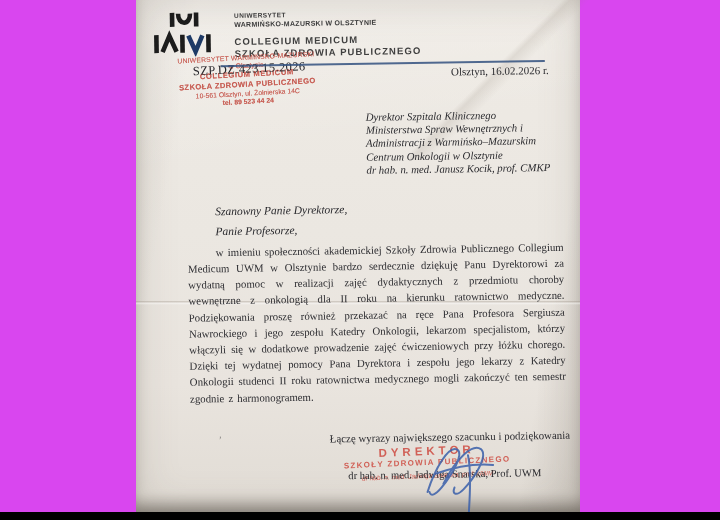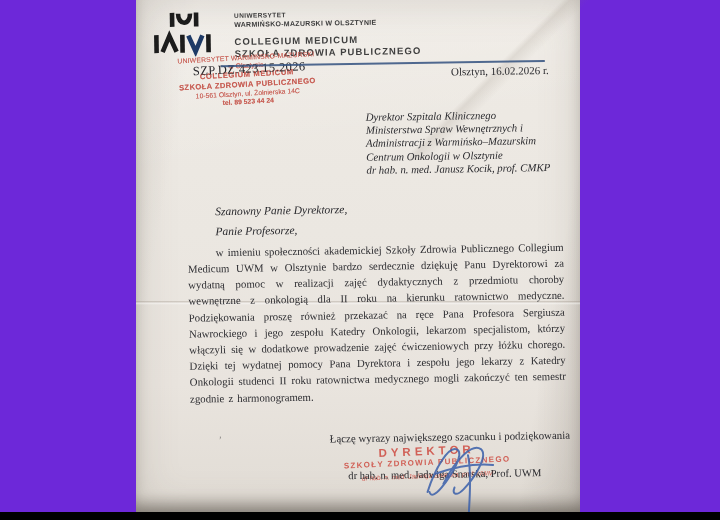--- a/index.html
+++ b/index.html
@@ -1,20 +1,20 @@
 <!DOCTYPE html>
 <html><head>
 <meta charset="utf-8">
 <style>
   html,body{margin:0;padding:0;}
   body{
     width:720px;height:520px;overflow:hidden;background:#000;
     font-family:"Liberation Serif", serif;position:relative;
   }
-  .stage{position:absolute;left:0;top:0;width:720px;height:520px;background:#6d28d9;}
+  .stage{position:absolute;left:0;top:0;width:720px;height:520px;background:#d946ef;}
   
   .paper{
     position:absolute;left:136px;top:0;width:444px;height:513px;
     background:
       linear-gradient(170deg, rgba(255,255,255,.25) 0%, rgba(255,255,255,0) 30%),
       linear-gradient(100deg, rgba(120,105,92,.10) 0%, rgba(0,0,0,0) 12%, rgba(0,0,0,0) 88%, rgba(90,80,70,.16) 100%),
       linear-gradient(180deg, #efebe5 0%, #ebe7e1 45%, #e9e4de 75%, #e2ddd6 96%, #cfc9c2 100%);
     box-shadow: inset 0 0 42px rgba(110,100,88,.22), inset 0 -12px 16px -6px rgba(35,30,25,.45);
   }
   .crease-h{

